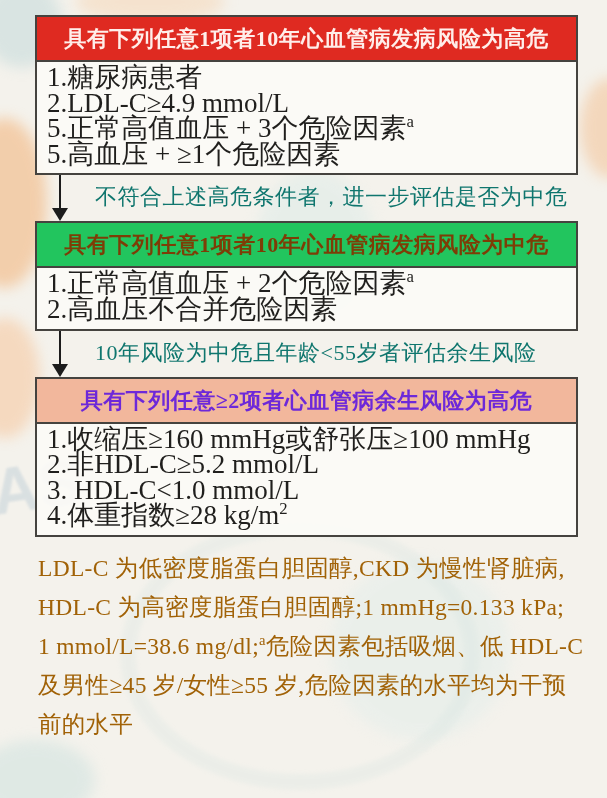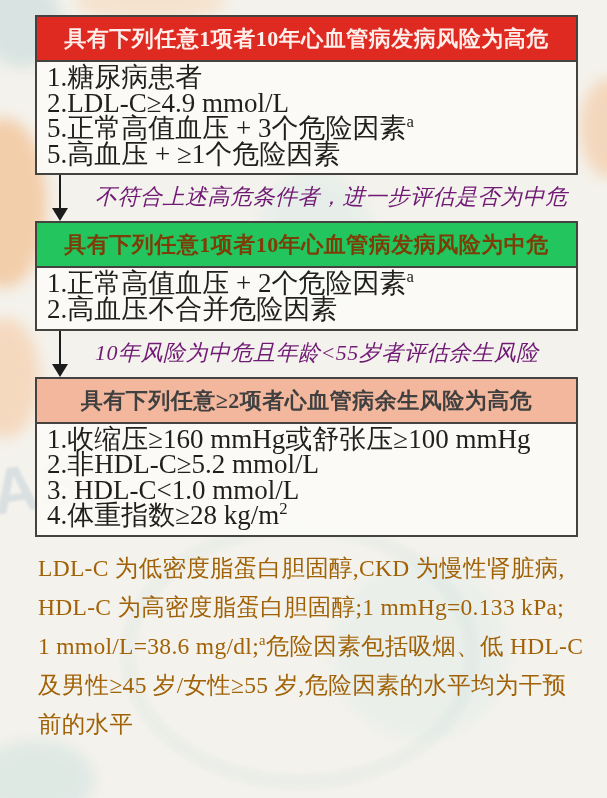--- a/index.html
+++ b/index.html
@@ -68,24 +68,23 @@
   .connector-head {
     position: absolute; left: 0; top: 33px;
     width: 0; height: 0;
     border-left: 8px solid transparent;
     border-right: 8px solid transparent;
     border-top: 13px solid #1c1c1c;
   }
   .connector-label {
     position: absolute; left: 60px; top: 50%;
     transform: translateY(-54%);
-    font-size: 22px; color: #701a75;
+    font-size: 22px; color: #0f766e;
     white-space: nowrap;
     letter-spacing: .5px;
-    font-style: italic;
   }
 
   
   .footnote { margin: 12px 0 0 3px; width: 545px; }
   .footnote .footnote-line {
     font-size: 23.5px;
     line-height: 39px;
     color: #a16207;
     white-space: nowrap;
     letter-spacing: .3px;
@@ -137,21 +136,21 @@
 
     <div class="connector">
       <div class="connector-arrow">
         <span class="connector-line"></span>
         <span class="connector-head"></span>
       </div>
       <div class="connector-label">10年风险为中危且年龄&lt;55岁者评估余生风险</div>
     </div>
 
     <section class="risk-box">
-      <div class="box-header" style="background-color: rgb(242, 183, 156); color: #404040;">具有下列任意≥2项者心血管病余生风险为高危</div>
+      <div class="box-header" style="background-color: rgb(242, 183, 156); color: #6d28d9;">具有下列任意≥2项者心血管病余生风险为高危</div>
       <div class="box-body">
           <div class="list-item">1.收缩压≥160 mmHg或舒张压≥100 mmHg</div>
           <div class="list-item">2.非HDL-C≥5.2 mmol/L</div>
           <div class="list-item">3. HDL-C&lt;1.0 mmol/L</div>
           <div class="list-item"><span>4.体重指数≥28 kg/m</span><sup>2</sup></div>
         </div>
     </section>
 
     <div class="footnote">
         <div class="footnote-line">LDL-C 为低密度脂蛋白胆固醇,CKD 为慢性肾脏病,</div>

